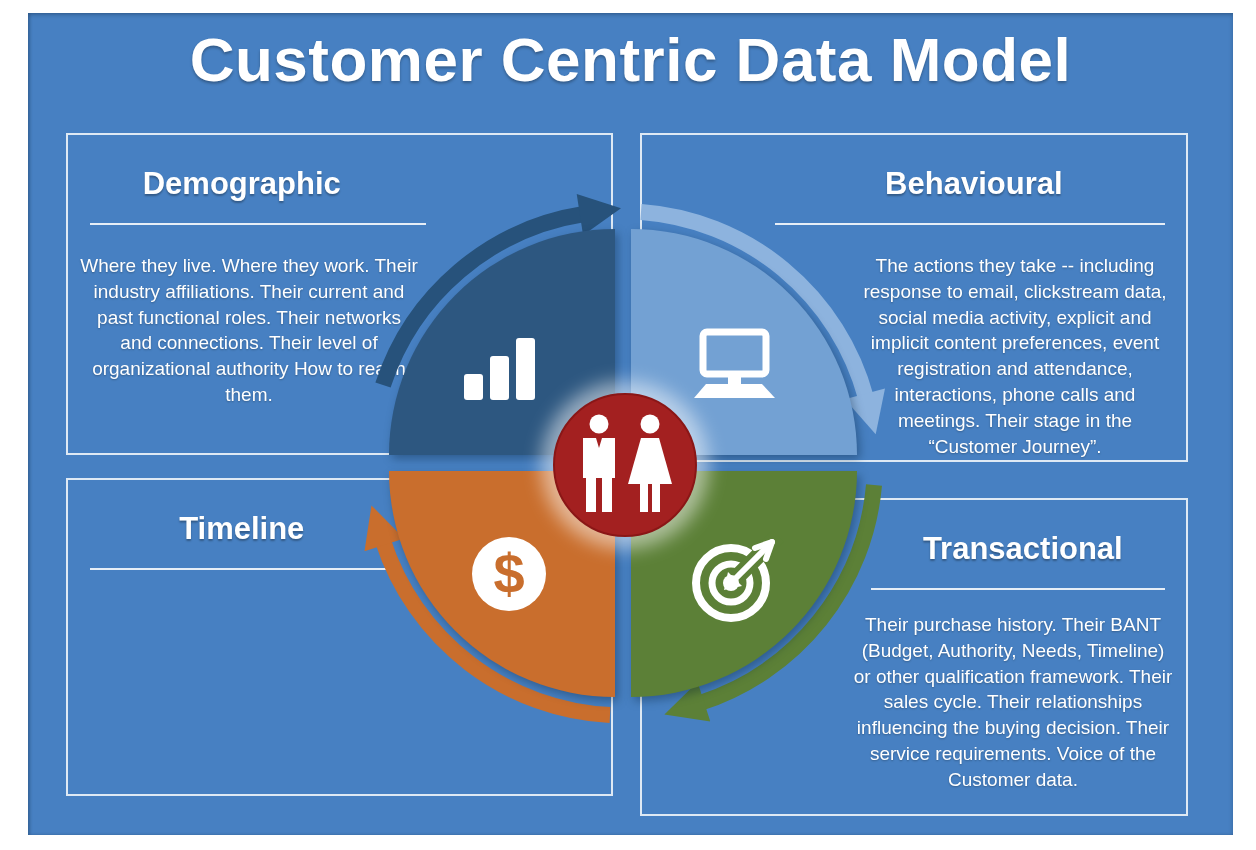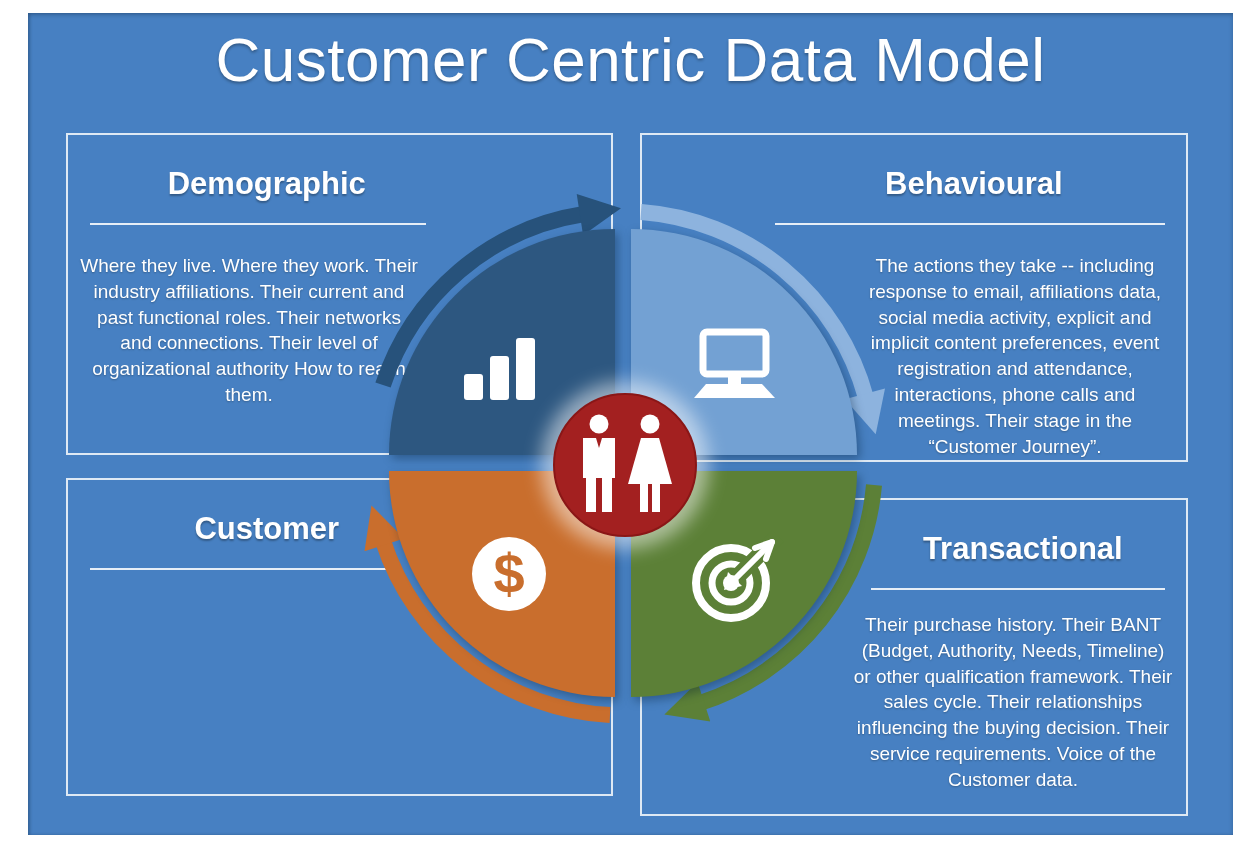--- a/index.html
+++ b/index.html
@@ -23,35 +23,35 @@
   body{font-family:"Liberation Sans","DejaVu Sans",sans-serif;}
   .stage{position:relative;width:1256px;height:850px;overflow:hidden;background:var(--canvas);}
   .panel{
     position:absolute;left:28px;top:13px;width:1205px;height:822px;
     background:var(--panel-blue);
     box-shadow:inset 0 2px 4px rgba(0,20,40,.25), inset 2px 0 3px rgba(0,20,40,.18);
   }
   .title{
     position:absolute;left:28px;top:26px;width:1205px;
     text-align:center;color:var(--text);
-    font-size:62px;font-weight:normal;letter-spacing:.5px;line-height:1.1;
+    font-size:62px;font-weight:bold;letter-spacing:.5px;line-height:1.1;
     text-shadow:0 2px 3px rgba(0,0,0,.3);
     z-index:2;
   }
   .qbox{
     position:absolute;border:2px solid var(--box-border);
     color:var(--text);z-index:1;box-sizing:border-box;
   }
   .qbox-tl{left:66px;top:133px;width:547px;height:322px;}
   .qbox-tr{left:640px;top:133px;width:548px;height:329px;}
   .qbox-bl{left:66px;top:478px;width:547px;height:318px;}
   .qbox-br{left:640px;top:498px;width:548px;height:318px;}
   .q-head{
     margin-top:28px;font-size:31px;font-weight:bold;line-height:1.35;
-    text-align:center;text-shadow:0 2px 2px rgba(0,0,0,.3);margin-left:25px;
+    text-align:center;text-shadow:0 2px 2px rgba(0,0,0,.3);
   }
   .head-left{width:64%;}
   .head-tr{width:78%;margin-left:auto;}
   .head-br{width:60%;margin-left:auto;}
   .q-rule{border:0;border-top:2px solid var(--rule-color);margin-top:18px;}
   .rule-tl{margin-left:22px;width:336px;}
   .rule-tr{margin-left:auto;margin-right:21px;width:390px;}
   .rule-bl{margin-left:22px;width:298px;}
   .rule-br{margin-left:auto;margin-right:21px;width:294px;}
   .q-body{
@@ -77,25 +77,25 @@
 
   <div class="qbox qbox-tl">
     <div class="q-head head-left">Demographic</div>
     <hr class="q-rule rule-tl">
     <div class="q-body body-tl">Where they live. Where they work. Their industry affiliations. Their current and past functional roles. Their networks and  connections. Their level of organizational authority  How to reach them.</div>
   </div>
 
   <div class="qbox qbox-tr">
     <div class="q-head head-tr">Behavioural</div>
     <hr class="q-rule rule-tr">
-    <div class="q-body body-tr">The actions they take -- including response to email, affiliations data, social media activity, explicit and implicit content preferences, event registration and attendance, interactions, phone calls  and meetings. Their stage in the “Customer Journey”.</div>
+    <div class="q-body body-tr">The actions they take -- including response to email, clickstream data, social media activity, explicit and implicit content preferences, event registration and attendance, interactions, phone calls  and meetings. Their stage in the “Customer Journey”.</div>
   </div>
 
   <div class="qbox qbox-bl">
-    <div class="q-head head-left">Customer</div>
+    <div class="q-head head-left">Timeline</div>
     <hr class="q-rule rule-bl">
   </div>
 
   <div class="qbox qbox-br">
     <div class="q-head head-br">Transactional</div>
     <hr class="q-rule rule-br">
     <div class="q-body body-br">Their purchase history.  Their BANT (Budget, Authority, Needs, Timeline) or other qualification framework. Their sales cycle.  Their relationships influencing the buying decision.  Their service requirements. Voice of the Customer data.</div>
   </div>
 
   <svg class="diagram" width="1256" height="850" viewBox="0 0 1256 850" xmlns="http://www.w3.org/2000/svg">

